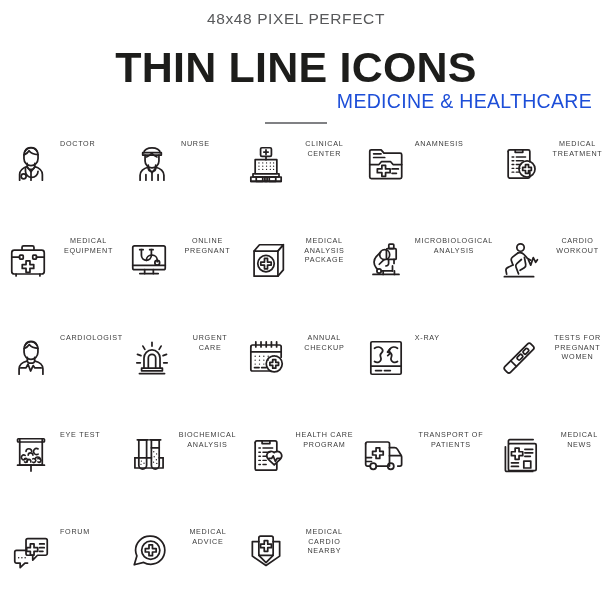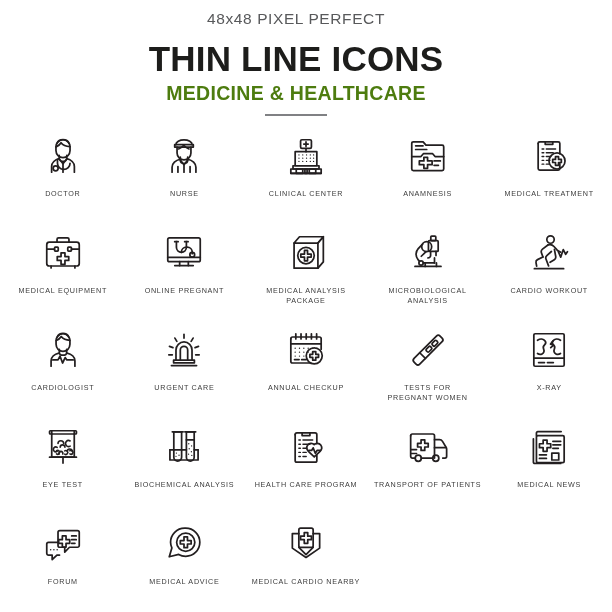--- a/index.html
+++ b/index.html
@@ -15,52 +15,53 @@
   
   .header{width:592px;padding-top:9px;text-align:center;}
   .kicker{
     font-size:15.5px;
     letter-spacing:0.6px;
     color:#58595b;
     font-weight:400;
     line-height:20px;
   }
   .title{
-    font-size:35px;
+    font-size:43px;
     font-weight:700;
     letter-spacing:0.2px;
     color:#1d1d1b;
     line-height:40px;
-    margin-top:10px;
+    margin-top:18px;
   }
   .subtitle{
     font-size:19.5px;
-    font-weight:700;
+    font-weight:400;
     letter-spacing:0.3px;
-    color:#4d7c0f;
+    color:#1d4ed8;
     line-height:26px;
     margin-top:1px;
+    text-align:right;
   }
   .divider-wrap{display:flex;justify-content:center;margin-top:8px;}
   .divider{width:62px;height:2px;background:#808184;}
 
   
   .grid{
     margin-top:11px;
     display:grid;
     grid-template-columns:repeat(5,1fr);
     grid-auto-rows:97px;
     width:612px;
     box-sizing:border-box;
     padding:0 2px;
   }
   .cell{
     display:flex;
-    flex-direction:column;
-    align-items:center;
+    flex-direction:row;
+    align-items:flex-start;
     justify-content:flex-start;
   }
   .ico{
     width:58px;height:58px;
     display:flex;align-items:center;justify-content:center;
   }
   .ico svg{display:block;}
   .cap{
     margin-top:4px;
     font-size:7.2px;
@@ -311,44 +312,44 @@
           <circle cx="31.6" cy="29.4" r="7.4"></circle>
           <path d="M30.2 25.4h2.8v2.6h2.6v2.8h-2.6v2.6h-2.8v-2.6h-2.6v-2.8h2.6z" stroke-linejoin="round"></path>
         </svg>
       </div>
       <div class="cap">ANNUAL CHECKUP</div>
     </div>
 
     <div class="cell">
       <div class="ico">
         <svg width="52" height="52" viewBox="0 0 48 48" fill="none" stroke="#231f20" stroke-width="1.6" stroke-linecap="round" stroke-linejoin="round">
-          <g transform="rotate(45 24 24)">
-            <rect x="20.4" y="7" width="7.4" height="34" rx="2.4"></rect>
-            <path d="M20.4 31.2h7.4"></path>
-            <rect x="22.4" y="12.4" width="3.4" height="5.4" rx="1.1"></rect>
-            <rect x="22.4" y="20.2" width="3.4" height="5.4" rx="1.1"></rect>
-          </g>
-        </svg>
-      </div>
-      <div class="cap">TESTS FOR
-PREGNANT WOMEN</div>
-    </div>
-
-    <div class="cell">
-      <div class="ico">
-        <svg width="52" height="52" viewBox="0 0 48 48" fill="none" stroke="#231f20" stroke-width="1.6" stroke-linecap="round" stroke-linejoin="round">
           <rect x="10" y="9" width="28" height="30" rx="1.2"></rect>
           <path d="M10 31.6h28"></path>
           <path d="M14.4 35.6h5.4M22.6 35.6h5.4"></path>
           <path d="M13.4 15c2.6-1.6 5.6-1.2 7 .8.9 1.3.6 2.6-.4 3.4-1.2 1-1.6 2.4-1 3.8.8 1.9.3 3.7-1.4 4.6-1.3.7-3 .5-4.2-.4"></path>
           <path d="M34.6 15c-2.6-1.6-5.6-1.2-7 .8-.9 1.3-.6 2.6.4 3.4 1.2 1 1.6 2.4 1 3.8-.8 1.9-.3 3.7 1.4 4.6 1.3.7 3 .5 4.2-.4"></path>
           <path d="M27.6 15.8l-2.2 2.8 2.8.8-2.6 2.4"></path>
         </svg>
       </div>
       <div class="cap">X-RAY</div>
+    </div>
+
+    <div class="cell">
+      <div class="ico">
+        <svg width="52" height="52" viewBox="0 0 48 48" fill="none" stroke="#231f20" stroke-width="1.6" stroke-linecap="round" stroke-linejoin="round">
+          <g transform="rotate(45 24 24)">
+            <rect x="20.4" y="7" width="7.4" height="34" rx="2.4"></rect>
+            <path d="M20.4 31.2h7.4"></path>
+            <rect x="22.4" y="12.4" width="3.4" height="5.4" rx="1.1"></rect>
+            <rect x="22.4" y="20.2" width="3.4" height="5.4" rx="1.1"></rect>
+          </g>
+        </svg>
+      </div>
+      <div class="cap">TESTS FOR
+PREGNANT WOMEN</div>
     </div>
 
     <div class="cell">
       <div class="ico">
         <svg width="52" height="52" viewBox="0 0 48 48" fill="none" stroke="#231f20" stroke-width="1.6" stroke-linecap="round" stroke-linejoin="round">
           <rect x="11.6" y="9" width="24.8" height="3" rx="0.8"></rect>
           <path d="M13.6 12v21.4h20.8V12"></path>
           <path d="M11.6 33.4h24.8"></path>
           <path d="M24 33.4v5.4"></path>
           <path d="M13.6 12v-3M34.4 12v-3"></path>

